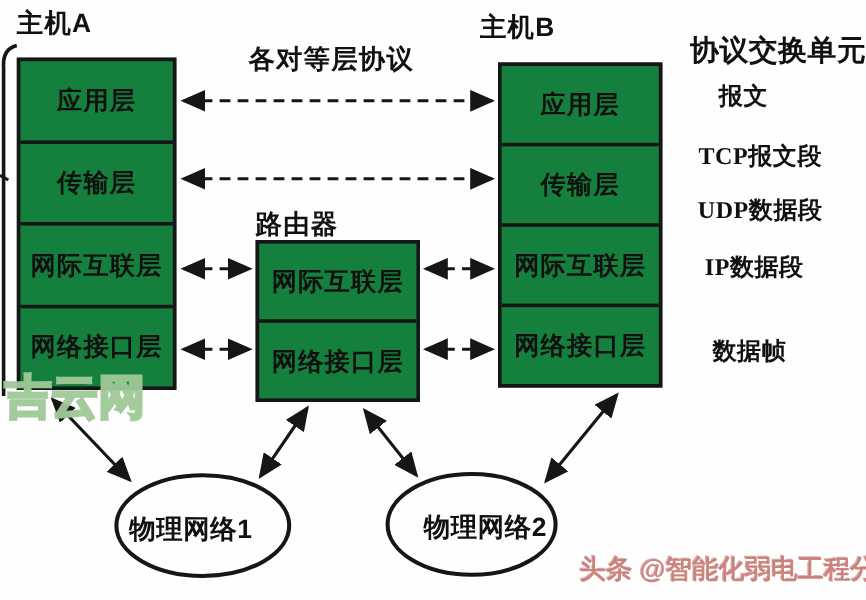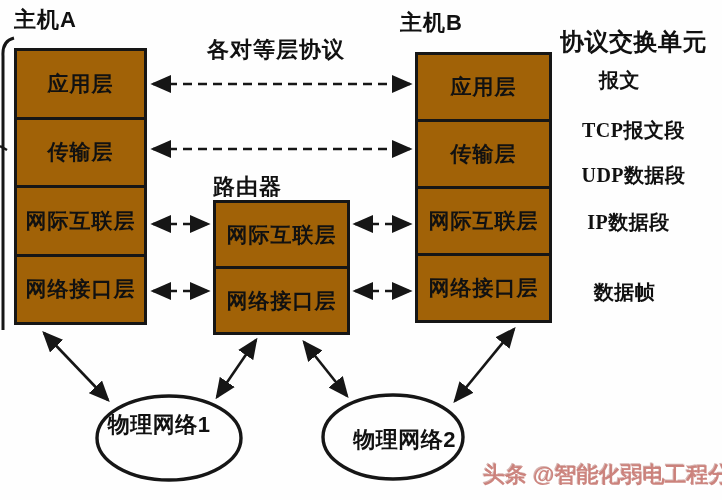--- a/index.html
+++ b/index.html
@@ -2,21 +2,21 @@
 <html><head>
 <meta charset="utf-8">
 <style>
   html,body{margin:0;padding:0;background:#e8e8e8;}
   #canvas{
     position:relative;width:722px;height:500px;background:#fefefe;
     font-family:"Liberation Sans", sans-serif;color:#111;overflow:hidden;
   }
   #wires{position:absolute;left:0;top:0;z-index:1;}
   .box{
-    position:absolute;border:3px solid #161616;background:#a16207;z-index:2;
+    position:absolute;border:3px solid #161616;background:#15803d;z-index:2;
     display:flex;flex-direction:column;box-sizing:border-box;
   }
   .layer-row{
     flex:1;display:flex;align-items:center;justify-content:center;
     font-size:21px;font-weight:bold;letter-spacing:1px;white-space:nowrap;
   }
   .layer-row + .layer-row{border-top:3px solid #161616;}
   .caption{
     position:absolute;z-index:3;font-size:22px;font-weight:bold;
     text-align:left;white-space:nowrap;letter-spacing:1px;
@@ -98,26 +98,27 @@
 
   <div class="caption" style="left:213px;top:172px;width:137px;">路由器</div>
   <div class="box" style="left:213px;top:200px;width:137px;height:135px;">
     <div class="layer-row">网际互联层</div>
     <div class="layer-row">网络接口层</div>
   </div>
 
   <div class="caption" style="left:207px;top:35px;width:160px;">各对等层协议</div>
 
   <div style="position:absolute;left:545px;top:0;width:177px;height:330px;z-index:3;">
-    <div class="pdu-label" style="top:26px;font-size:24px;">协议交换单元</div>
+    <div class="pdu-label" style="top:26px;font-size:24px;text-align:right;">协议交换单元</div>
     <div class="pdu-label" style="top:67px;transform:translateX(-14px);">报文</div>
     <div class="pdu-label" style="top:117px;">TCP报文段</div>
     <div class="pdu-label" style="top:162px;">UDP数据段</div>
     <div class="pdu-label" style="top:279px;transform:translateX(-9px);">数据帧</div>
     <div class="pdu-label" style="top:209px;transform:translateX(-5px);">IP数据段</div>
   </div>
 
-  <div class="net-label" style="left:97px;top:410px;width:124px;">物理网络1</div>
+  <div class="net-label" style="left:97px;top:426px;width:124px;">物理网络1</div>
   <div class="net-label" style="left:323px;top:425px;width:163px;">物理网络2</div>
 
+  <div id="wm-green">吉云网</div>
   <div id="wm-red">头条 @智能化弱电工程分享</div>
 
 </div>
 
 </body></html>

